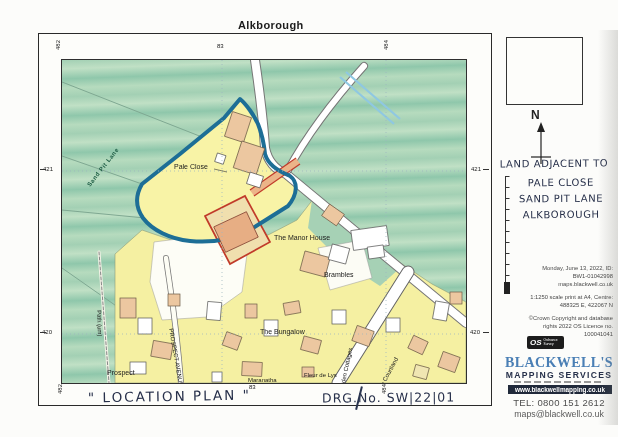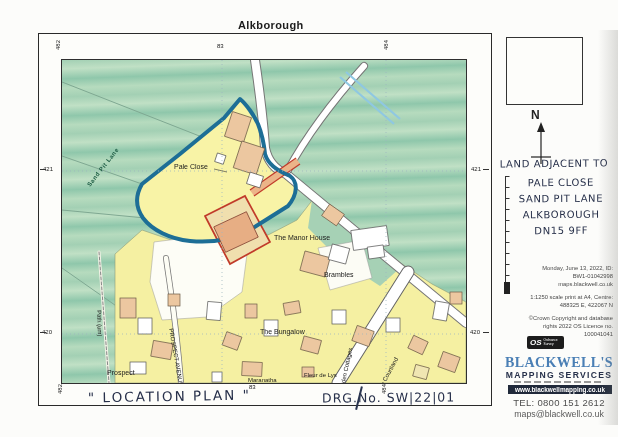--- a/index.html
+++ b/index.html
@@ -195,21 +195,20 @@
   <line x1="13" y1="8" x2="13" y2="44" stroke="#222" stroke-width="1.2"></line>
   <polygon points="13,2 9,12 17,12" fill="#222"></polygon>
   <line x1="3" y1="37" x2="23" y2="37" stroke="#222" stroke-width="1.2"></line>
 </svg>
 
 <div class="abs hand addr0">LAND ADJACENT TO</div>
 <div class="abs hand addr">
   <div>PALE CLOSE</div>
   <div>SAND PIT LANE</div>
   <div>ALKBOROUGH</div>
-  <div>DN15 9FF</div>
 </div>
 
 <div class="abs ruler"></div>
 <div class="abs ruler-end"></div>
 
 <div class="abs printblk" style="top:264px;">
   <div>Monday, June 13, 2022, ID:</div>
   <div>BW1-01042998</div>
   <div>maps.blackwell.co.uk</div>
 </div>

